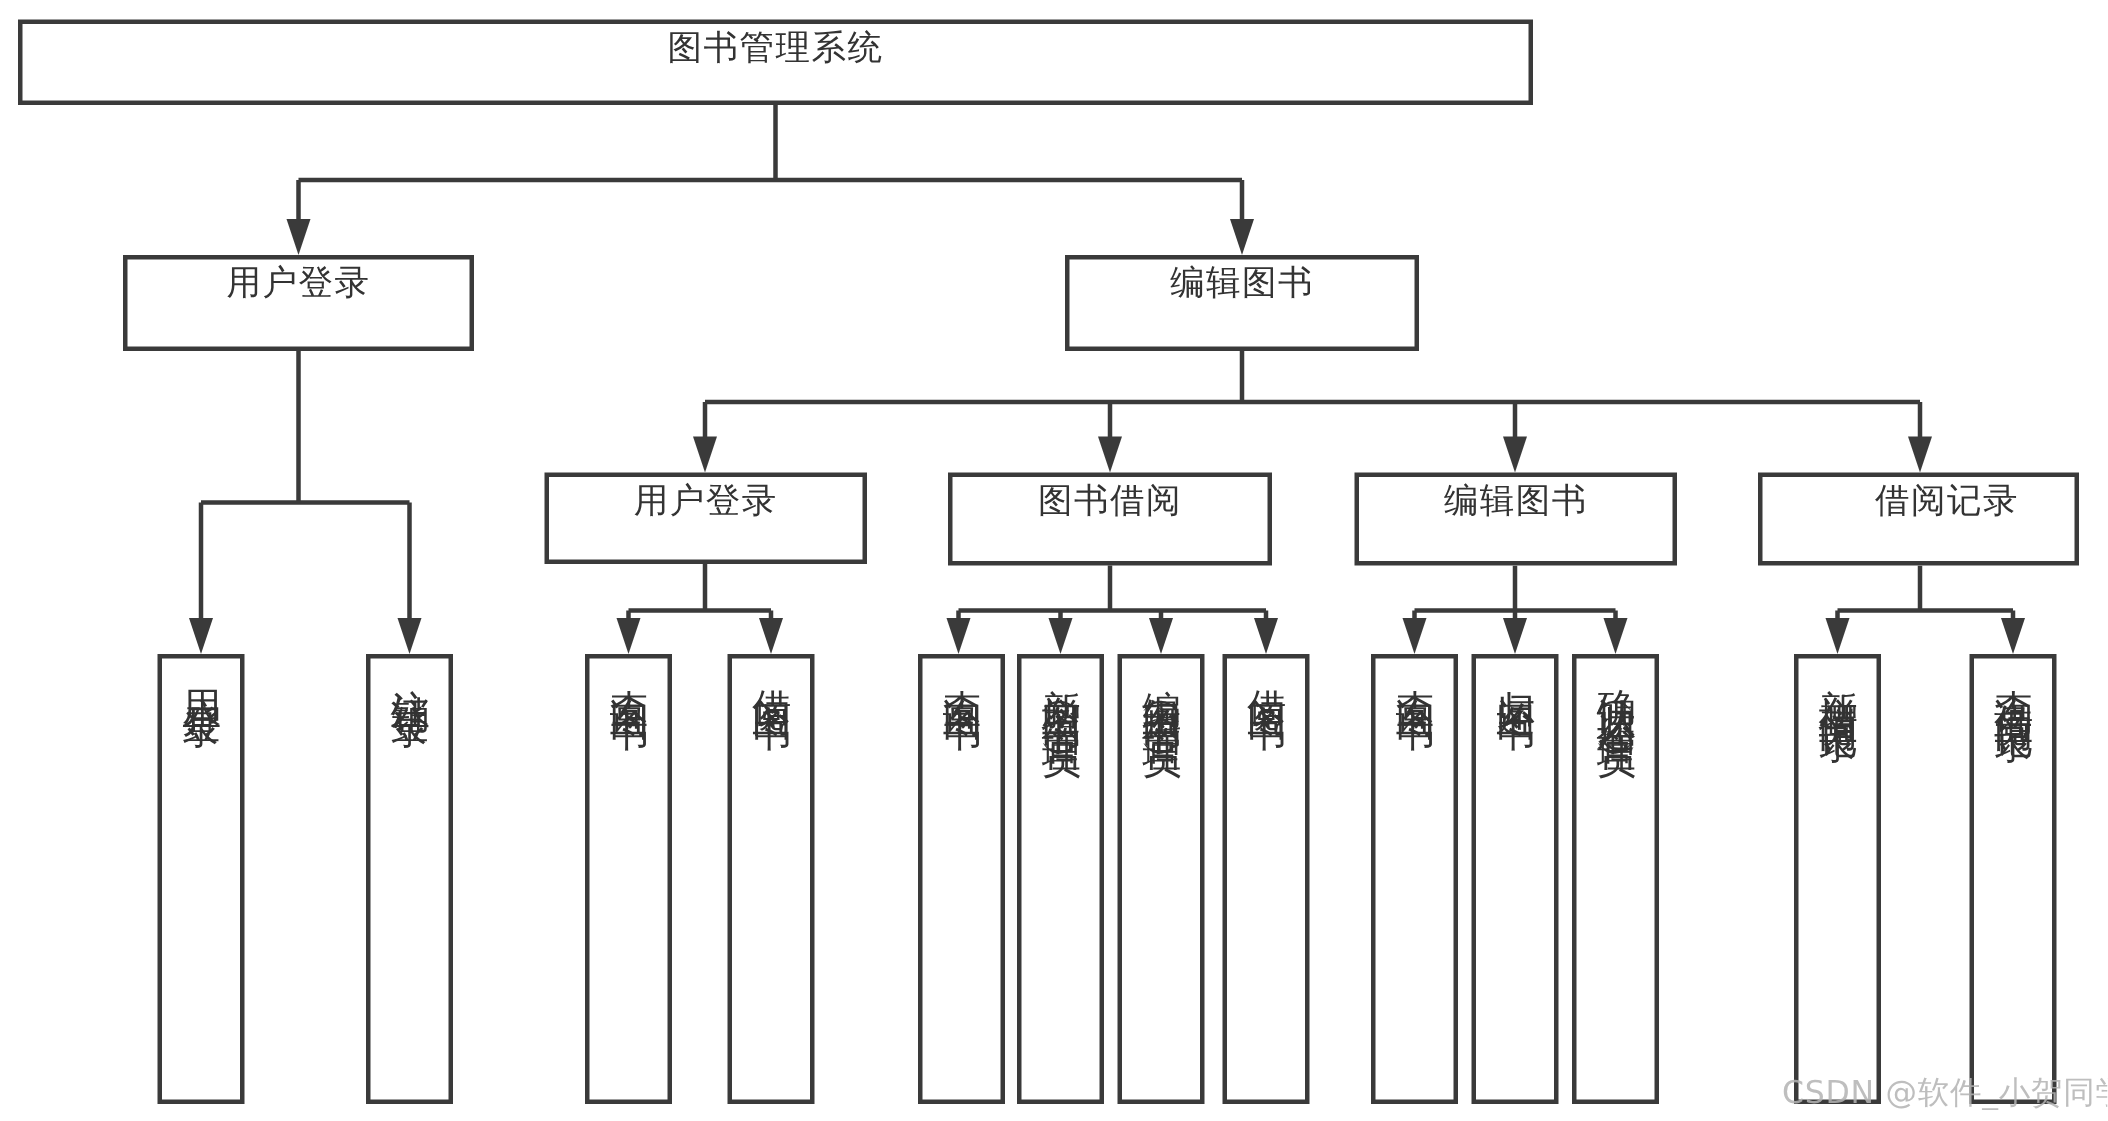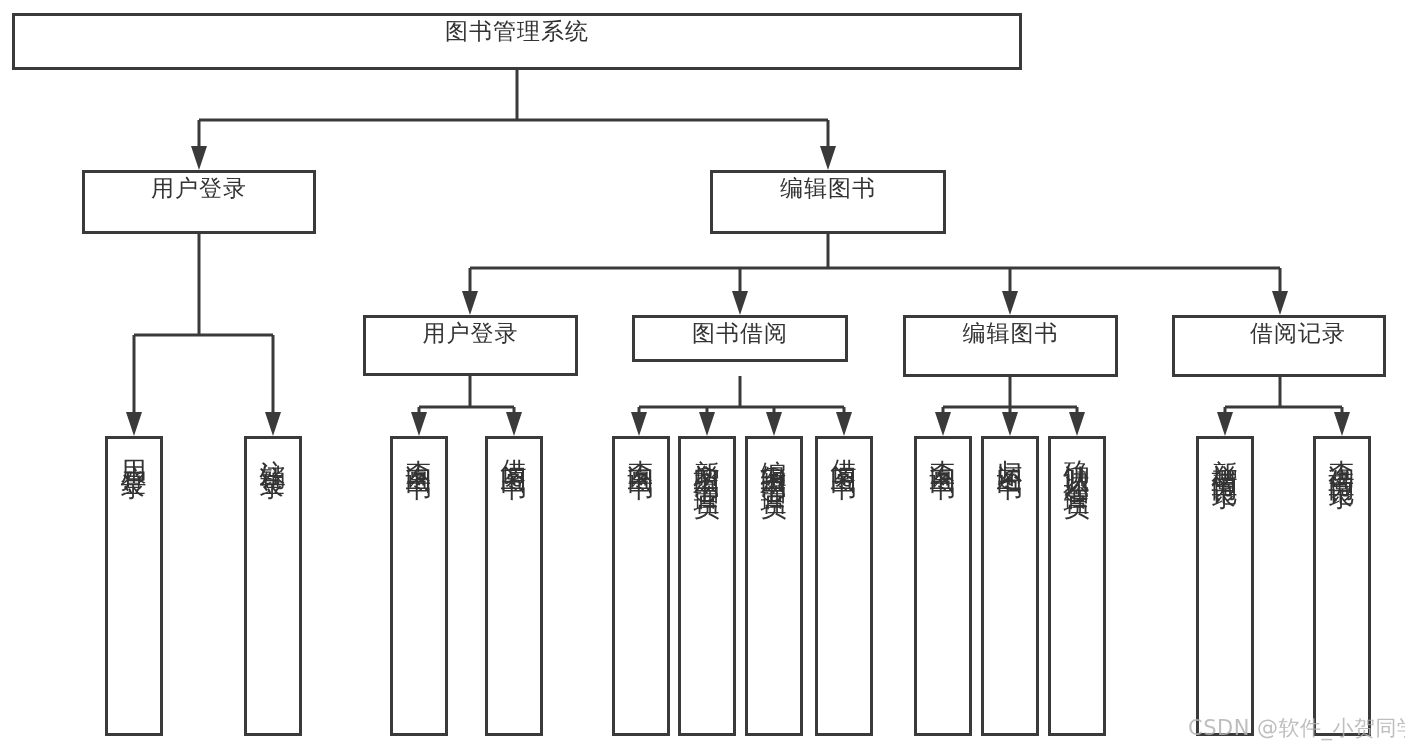--- a/index.html
+++ b/index.html
@@ -25,21 +25,21 @@
   .leaf{top:436px;width:58px;height:300px;}
   .vlbl{
     writing-mode:vertical-rl;text-orientation:mixed;
     font-size:26px;line-height:1;letter-spacing:5px;color:var(--text);
   }
   
   .p-root{left:12px;top:13px;width:1010px;height:57px;}
   .p-l2-0{left:82px;top:170px;width:234px;height:64px;}
   .p-l2-1{left:710px;top:170px;width:236px;height:64px;}
   .p-l3-0{left:363px;top:315px;width:215px;height:61px;}
-  .p-l3-1{left:632px;top:315px;width:216px;height:47px;}
+  .p-l3-1{left:632px;top:315px;width:216px;height:62px;}
   .p-l3-2{left:903px;top:315px;width:215px;height:62px;}
   .p-l3-3{left:1172px;top:315px;width:214px;height:62px;padding-left:38px;}
   .p-lf-0{left:105px;}  .p-lf-1{left:244px;}
   .p-lf-2{left:390px;}  .p-lf-3{left:485px;}
   .p-lf-4{left:612px;}  .p-lf-5{left:678px;}
   .p-lf-6{left:745px;}  .p-lf-7{left:815px;}
   .p-lf-8{left:914px;}  .p-lf-9{left:981px;}
   .p-lf-10{left:1048px;}
   .p-lf-11{left:1196px;} .p-lf-12{left:1313px;}
   .watermark{

